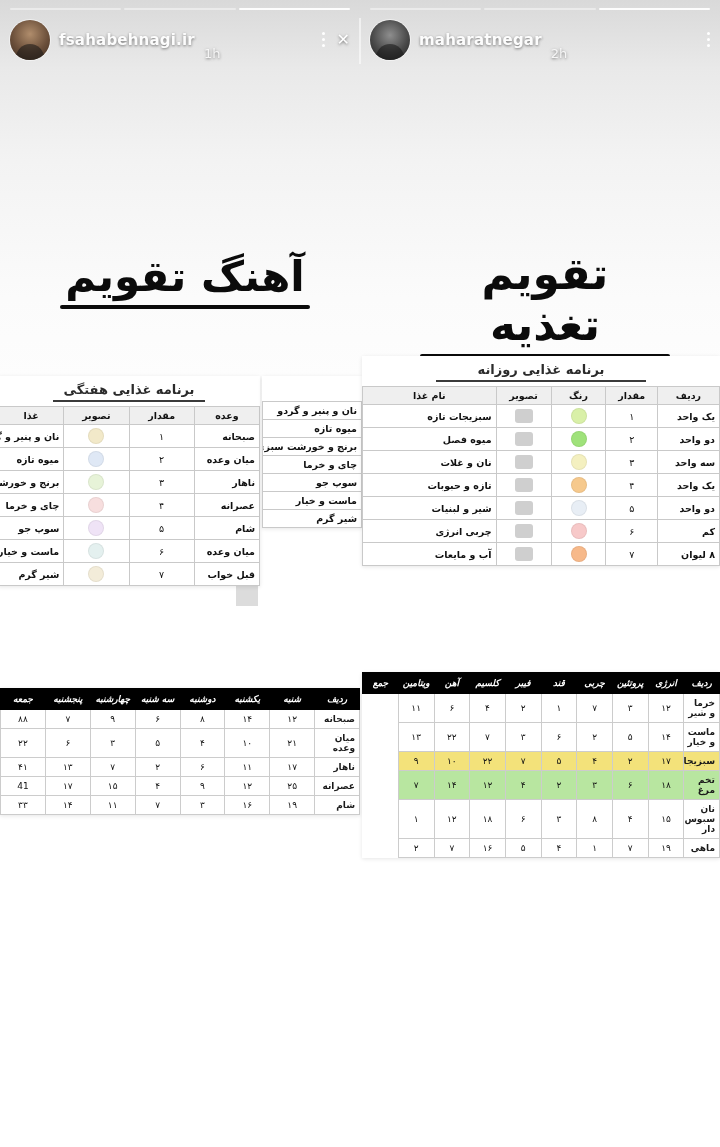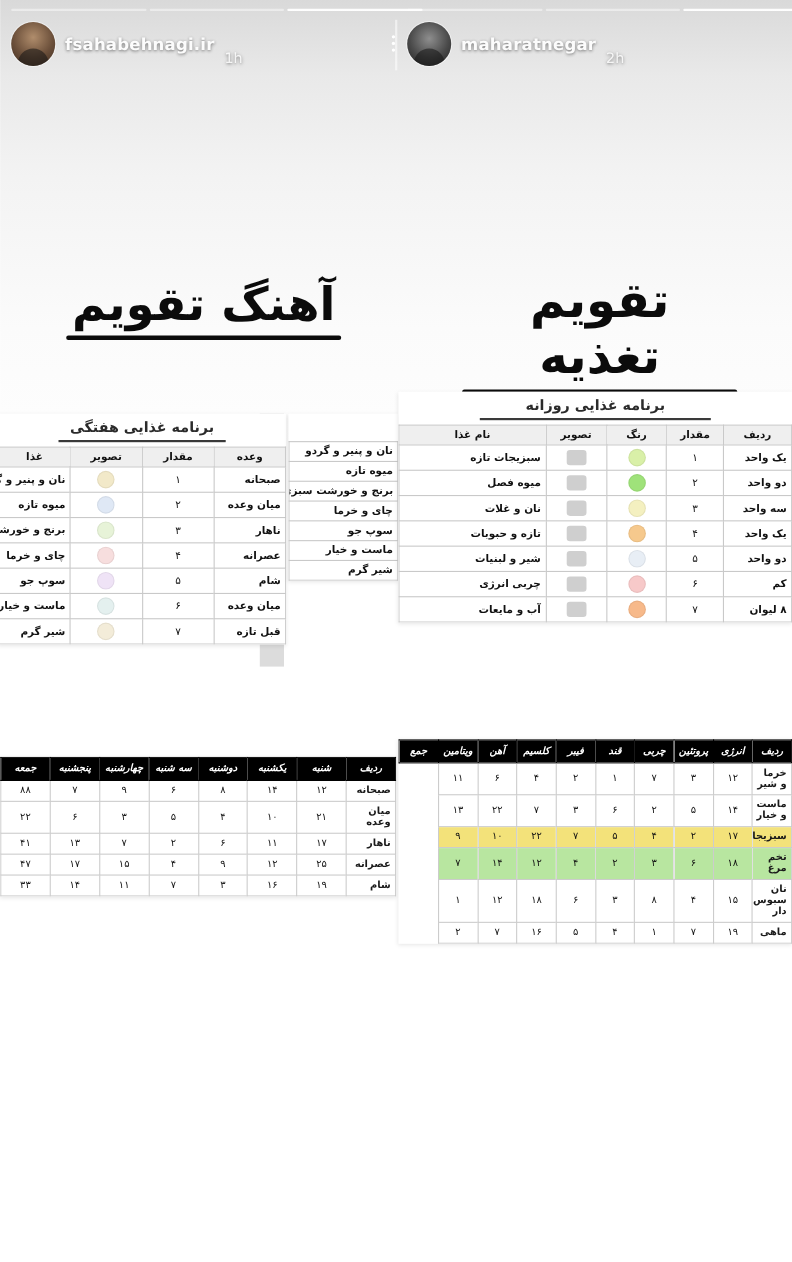--- a/index.html
+++ b/index.html
@@ -26,21 +26,20 @@
   .story-top {
     position: absolute;
     top: 0; left: 0; right: 0;
     height: 92px;
   }
   .story-pane {
     position: absolute;
     top: 0;
     height: 92px;
     width: 360px;
-    padding-left: 34px;
   }
   .story-pane.left  { left: 0; }
   .story-pane.right { left: 360px; }
 
   .progress-row {
     position: absolute;
     top: 8px;
     left: 10px;
     right: 10px;
     display: flex;
@@ -391,21 +390,21 @@
             <td><span class="swatch" style="background:#efe3f6"></span></td>
             <td class="name">سوپ جو</td>
           </tr>
           <tr>
             <td class="name">میان وعده</td>
             <td>۶</td>
             <td><span class="swatch" style="background:#e4f0ef"></span></td>
             <td class="name">ماست و خیار</td>
           </tr>
           <tr>
-            <td class="name">قبل تازه</td>
+            <td class="name">قبل خواب</td>
             <td>۷</td>
             <td><span class="swatch" style="background:#f3ecd9"></span></td>
             <td class="name">شیر گرم</td>
           </tr>
         </tbody>
     </table>
   </div>
 
   <div class="card" id="card-left-b">
     <div class="card-title">&nbsp;</div>
@@ -551,21 +550,21 @@
             <td class="">۴۱</td>
           </tr>
           <tr>
             <td class="rowhead">عصرانه</td>
             <td class="">۲۵</td>
             <td class="">۱۲</td>
             <td class="">۹</td>
             <td class="">۴</td>
             <td class="">۱۵</td>
             <td class="">۱۷</td>
-            <td class="">۴۷</td>
+            <td class="">41</td>
           </tr>
           <tr>
             <td class="rowhead">شام</td>
             <td class="">۱۹</td>
             <td class="">۱۶</td>
             <td class="">۳</td>
             <td class="">۷</td>
             <td class="">۱۱</td>
             <td class="">۱۴</td>
             <td class="">۳۳</td>

